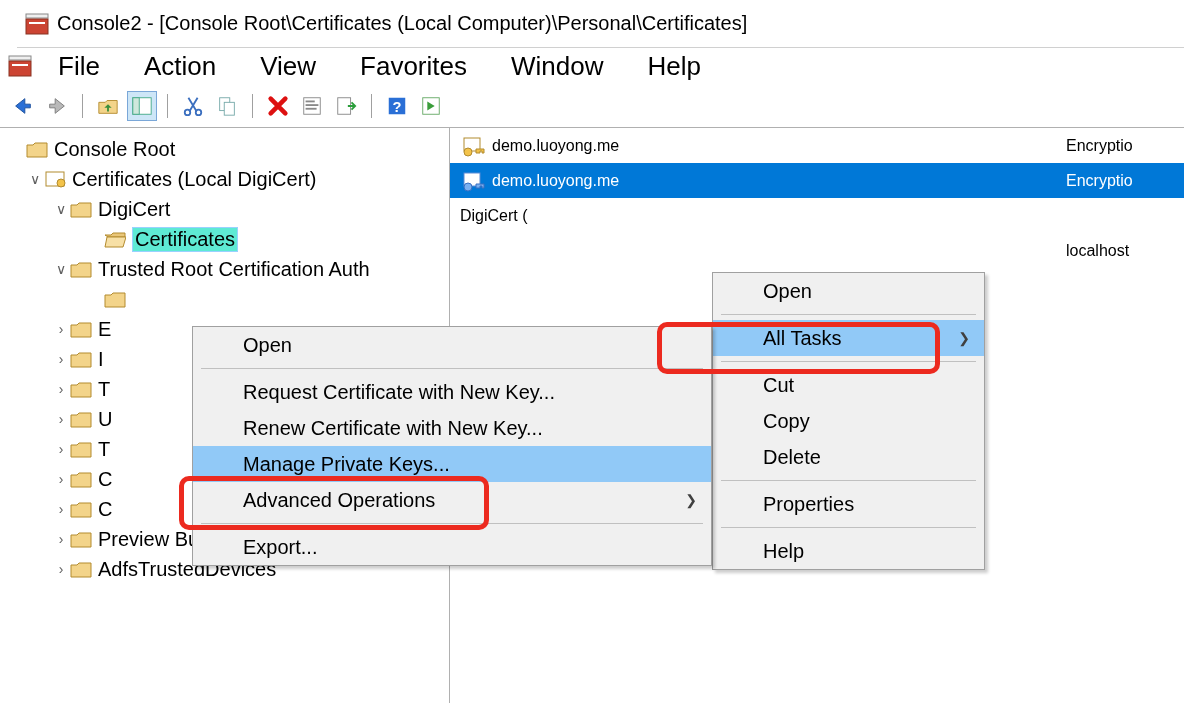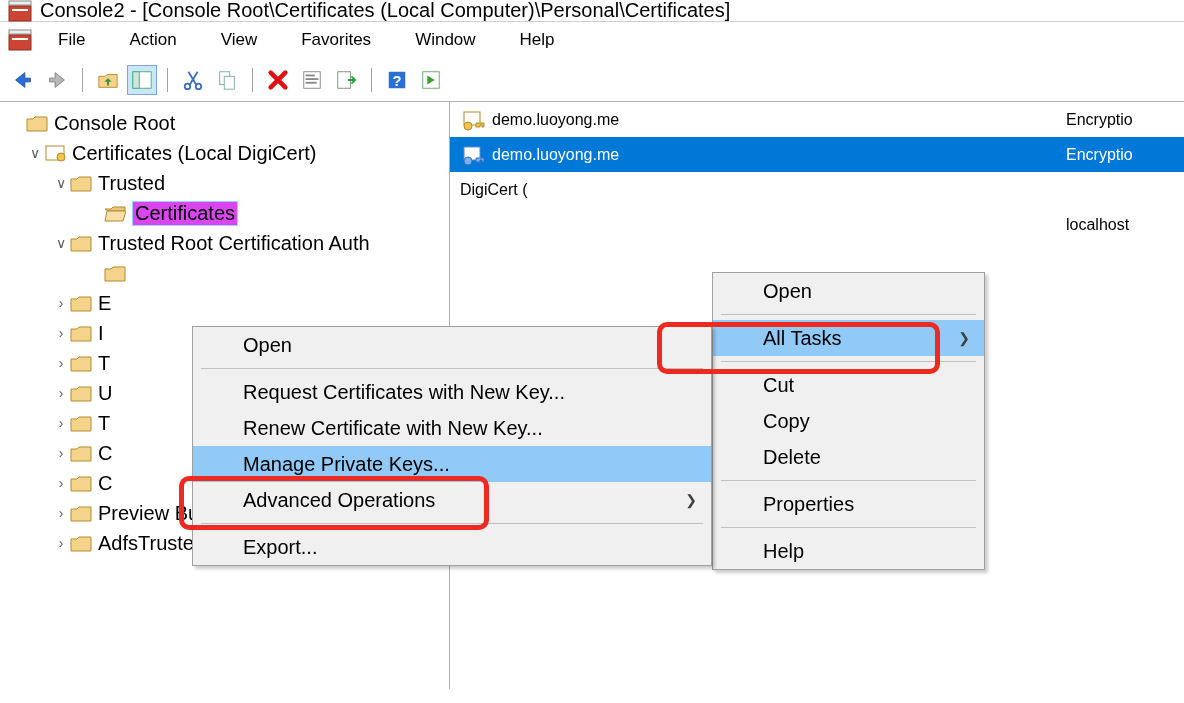--- a/index.html
+++ b/index.html
@@ -1,47 +1,47 @@
 <!DOCTYPE html>
 <html><head>
 <meta charset="utf-8">
 <style>
 * { box-sizing: border-box; margin: 0; padding: 0; font-family: "Segoe UI", Tahoma, sans-serif; }
 body { background: #fff; font-size: 18px; color: #000; }
 
 .window { width: 1184px; height: 703px; overflow: hidden; position: relative; }
 
 
-.titlebar { display: flex; align-items: center; padding: 7px 8px; height: 22px; border-bottom: 1px solid #d0d0d0; }
+.titlebar { display: flex; align-items: center; padding: 7px 8px; height: 48px; border-bottom: 1px solid #d0d0d0; margin-left: 17px; }
 .titlebar .icon { width: 24px; height: 22px; margin-right: 8px; }
 .titlebar .title { font-size: 20px; }
 
 
 .menubar { display: flex; align-items: center; padding: 2px 8px; height: 36px; position: relative; }
 .menubar .icon { width: 24px; height: 22px; margin-right: 14px; }
-.menubar .menuitem { padding: 4px 12px; font-size: 17px; margin-right: 20px; cursor: default; }
+.menubar .menuitem { padding: 4px 12px; font-size: 26px; margin-right: 20px; cursor: default; }
 
 
 .toolbar { display: flex; align-items: center; padding: 4px 8px; height: 44px; border-bottom: 1px solid #b0b0b0; gap: 4px; }
 .toolbar .sep { width: 1px; height: 24px; background: #a0a0a0; margin: 0 6px; }
 .toolbar button { width: 30px; height: 30px; border: 1px solid transparent; background: transparent; display: flex; align-items: center; justify-content: center; }
 .toolbar button.active { border: 1px solid #7aa7d8; background: #cde6f7; }
 .toolbar svg { width: 22px; height: 22px; }
 
 
 .main { display: flex; height: calc(100% - 116px); }
 .treepane { width: 450px; border-right: 1px solid #b0b0b0; padding: 6px 4px; overflow: hidden; white-space: nowrap; position: relative; }
 .listpane { flex: 1; position: relative; }
 
 
 .tree-row { display: flex; align-items: center; height: 30px; font-size: 20px; padding-left: 4px; }
 .tree-row .expander { width: 18px; text-align: center; color: #606060; font-size: 14px; user-select: none; }
 .tree-row .ticon { width: 22px; height: 20px; margin-right: 6px; flex-shrink: 0; }
 .tree-row .label { white-space: nowrap; }
-.tree-row.selected .label { background: #d946ef; border: 1px solid #99d1ff; padding: 0 2px; }
+.tree-row.selected .label { background: #5eead4; border: 1px solid #99d1ff; padding: 0 2px; }
 .indent-1 { padding-left: 22px; }
 .indent-2 { padding-left: 48px; }
 .indent-3 { padding-left: 82px; }
 
 
 .colheader { display: flex; border-bottom: 1px solid #d0d0d0; height: 36px; align-items: center; }
 .colheader .col { padding: 4px 14px; font-size: 20px; border-right: 1px solid #e0e0e0; height: 100%; display: flex; align-items: center; }
 .col1 { width: 618px; }
 
 
@@ -180,21 +180,21 @@
             <rect x="2" y="3" width="18" height="14" fill="#fff" stroke="#b28b2e"></rect>
             <circle cx="17" cy="14" r="4" fill="#f3c34a" stroke="#b28b2e"></circle>
           </svg>
         <span class="label">Certificates (Local DigiCert)</span>
       </div>
       <div class="tree-row indent-2">
         <span class="expander">∨</span>
         <svg class="ticon" viewBox="0 0 22 20">
             <path class="folder-icon" d="M1 6 L7 6 L9 4 L21 4 L21 18 L1 18 Z"></path>
           </svg>
-        <span class="label">Trusted</span>
+        <span class="label">DigiCert</span>
       </div>
       <div class="tree-row indent-3 selected">
         <span class="expander"></span>
         <svg class="ticon" viewBox="0 0 22 20">
             <path d="M1 6 L7 6 L9 4 L21 4 L21 8 L4 8 Z" fill="#e9c679" stroke="#b38b2e"></path>
             <path d="M3 8 L22 8 L19 18 L1 18 Z" fill="#f7e0a6" stroke="#b38b2e"></path>
           </svg>
         <span class="label">Certificates</span>
       </div>
       <div class="tree-row indent-2">
@@ -343,21 +343,21 @@
         <span>Help</span>
       </div>
   </div>
 
   <div class="ctxmenu" style="left:145px; top:326px; width:520px;">
     <div class="mi">
         <span>Open</span>
       </div>
     <div class="msep"></div>
     <div class="mi">
-        <span>Request Certificates with New Key...</span>
+        <span>Request Certificate with New Key...</span>
       </div>
     <div class="mi">
         <span>Renew Certificate with New Key...</span>
       </div>
     <div class="mi hov">
         <span>Manage Private Keys...</span>
       </div>
     <div class="mi">
         <span>Advanced Operations</span>
         <span class="arrow">❯</span>

